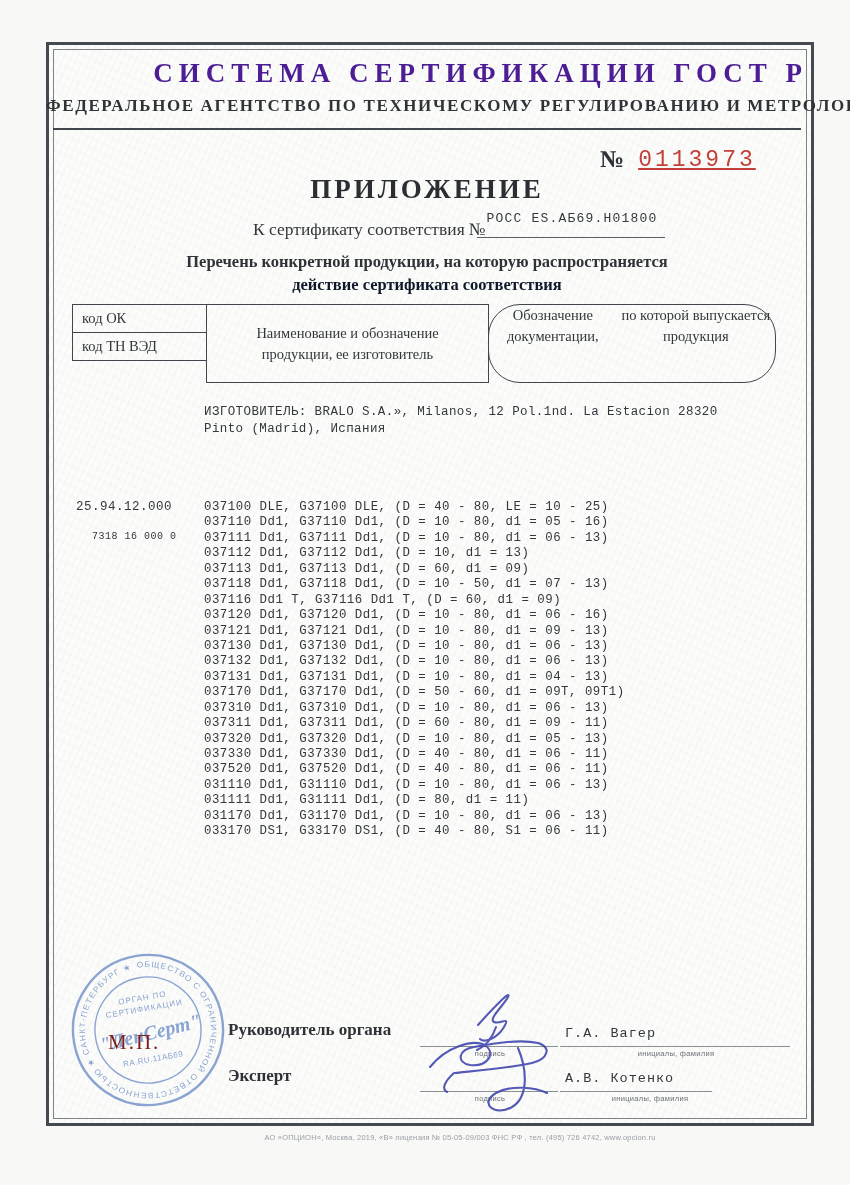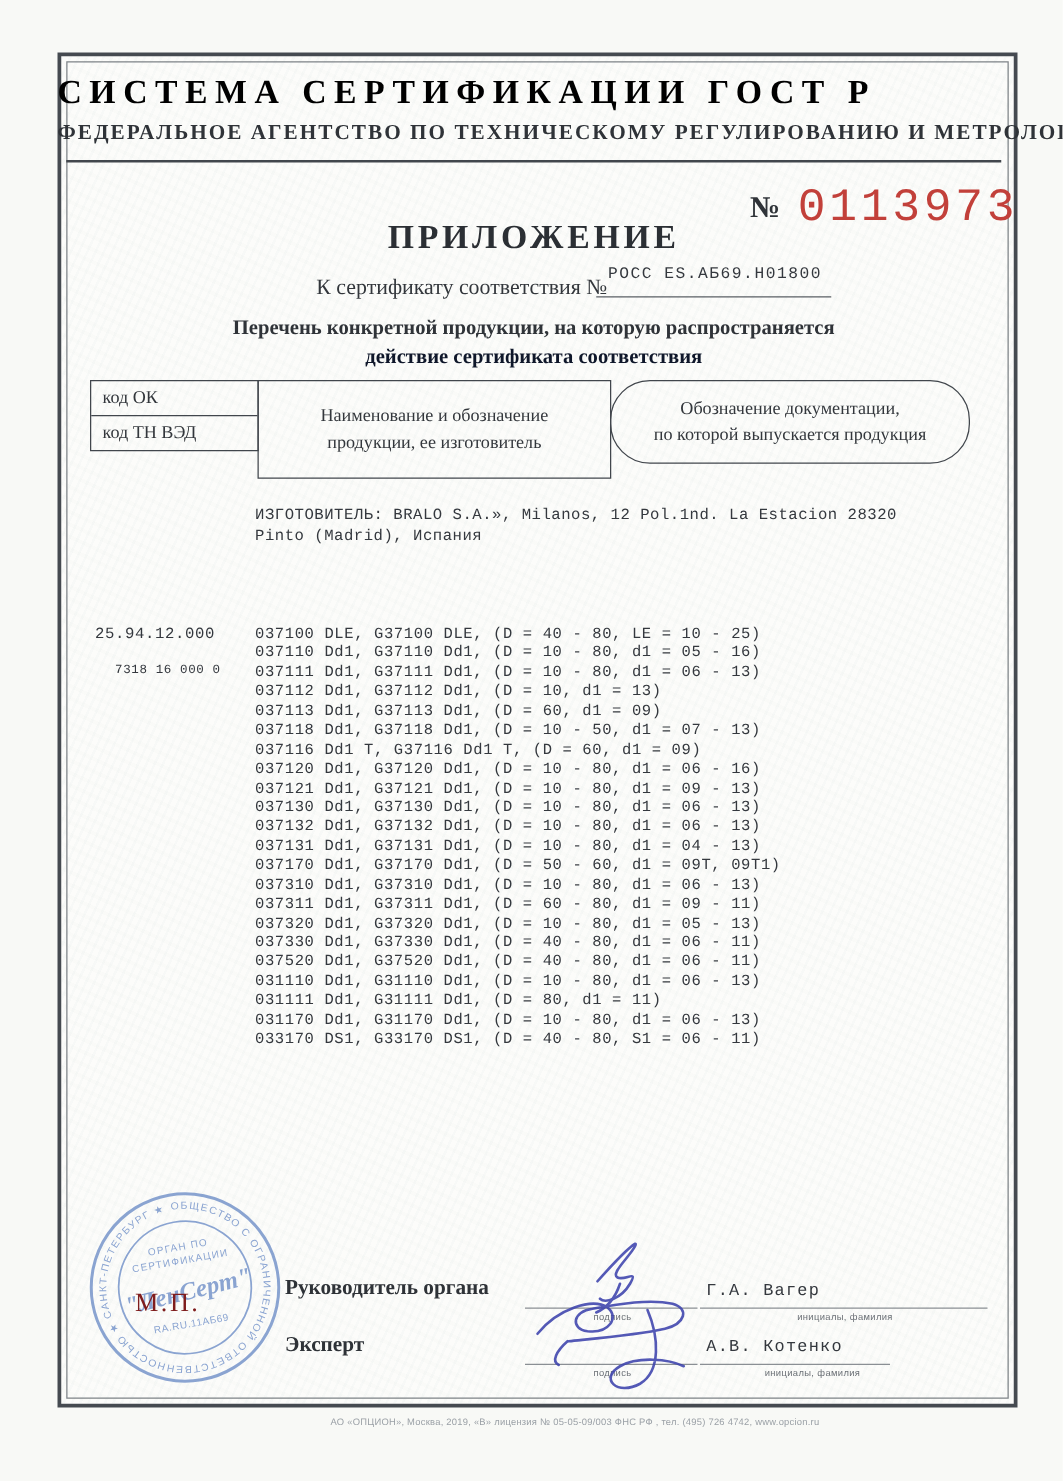--- a/index.html
+++ b/index.html
@@ -18,33 +18,33 @@
   .frame::before{
     content:"";position:absolute;inset:0;pointer-events:none;
     background:
       repeating-linear-gradient(115deg,rgba(120,160,170,0.035) 0 2px,transparent 2px 6px),
       repeating-linear-gradient(25deg,rgba(150,170,150,0.025) 0 3px,transparent 3px 9px);
   }
   .frame-inner{
     position:absolute;inset:4px;border:1px solid #7d8287;pointer-events:none;
   }
   .sys-title{
-    left:46px;width:762px;top:58px;text-align:left;
-    font-size:27px;font-weight:bold;letter-spacing:6px;color:#000000;white-space:nowrap;
+    left:46px;width:762px;top:58px;text-align:right;
+    font-size:27px;font-weight:bold;letter-spacing:6px;color:#4c1d95;white-space:nowrap;
   }
   .agency{
     left:46px;width:762px;top:96px;text-align:center;
     font-size:17px;font-weight:bold;letter-spacing:1.6px;color:#2f3338;white-space:nowrap;
   }
   .header-rule{left:53px;width:748px;top:128px;border-top:2px solid #42474d;height:0;}
   .serial{left:600px;top:146px;white-space:nowrap;}
   .serial .no{font-size:24px;font-weight:bold;color:#2f3338;vertical-align:middle;}
   .serial .digits{
     font-family:"Liberation Mono","DejaVu Sans Mono",monospace;
-    font-size:37px;letter-spacing:3px;vertical-align:middle;margin-left:10px;
+    font-size:23px;letter-spacing:3px;vertical-align:middle;margin-left:10px;text-decoration:underline;
   }
   .doc-title{
     left:46px;width:762px;top:174px;text-align:center;
     font-size:27px;font-weight:bold;letter-spacing:3px;color:#2b2f34;
   }
   .cert-label{left:253px;top:219px;font-size:17.5px;color:#33373c;}
   .cert-number{
     left:477px;top:211px;width:190px;text-align:center;
     font-family:"Liberation Mono","DejaVu Sans Mono",monospace;
     font-size:13px;letter-spacing:1.2px;color:#3a3e44;
@@ -52,21 +52,21 @@
   .cert-underline{left:477px;top:237px;width:188px;border-top:1.2px solid #5a5f64;height:0;}
   .subtitle1{left:46px;width:762px;top:252px;text-align:center;font-size:16.5px;font-weight:bold;color:#2f3338;}
   .subtitle2{left:46px;width:762px;top:275px;text-align:center;font-size:16.5px;font-weight:bold;color:#0f172a;}
   
   .cell{position:absolute;border:1.3px solid #41464c;box-sizing:border-box;font-size:14.5px;color:#33373c;}
   .c1{left:72px;top:304px;width:135px;height:57px;}
   .c1 .half{position:absolute;left:0;width:100%;height:50%;display:flex;align-items:center;padding-left:9px;box-sizing:border-box;}
   .c1 .top{top:0;border-bottom:1.2px solid #41464c;}
   .c1 .bot{top:50%;}
   .c2{left:206px;top:304px;width:283px;height:79px;display:flex;flex-direction:column;justify-content:center;text-align:center;line-height:21px;}
-  .c3{left:488px;top:304px;width:288px;height:67px;display:flex;flex-direction:column;justify-content:center;text-align:center;line-height:21px;border-radius:32px;}
+  .c3{left:488px;top:304px;width:288px;height:79px;display:flex;flex-direction:row;justify-content:center;text-align:center;line-height:21px;border-radius:32px;}
   
   .mono{font-family:"Liberation Mono","DejaVu Sans Mono",monospace;color:#34383e;}
   .manu{left:204px;top:404px;font-size:12.5px;line-height:17px;letter-spacing:0.4px;white-space:nowrap;}
   .code-ok{left:76px;top:500px;font-size:12.5px;letter-spacing:0.5px;}
   .code-tnved{left:92px;top:531px;font-size:10px;letter-spacing:0.5px;}
   .products{left:204px;top:500px;font-size:12.4px;line-height:15.45px;letter-spacing:0.5px;white-space:pre;}
   .pline{height:15.45px;}
   
   .stamp{left:66px;top:948px;width:164px;height:164px;transform:rotate(-10deg);opacity:0.8;}
   .mp{left:108px;top:1030px;font-size:21px;letter-spacing:2px;color:#7f1d1d;}

